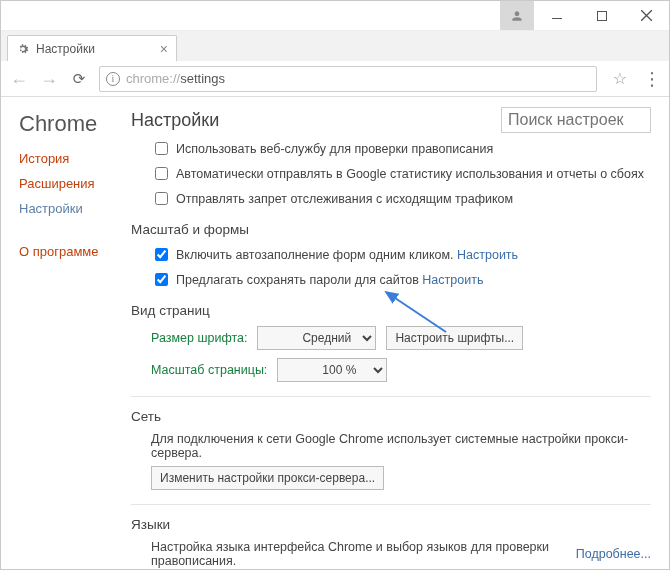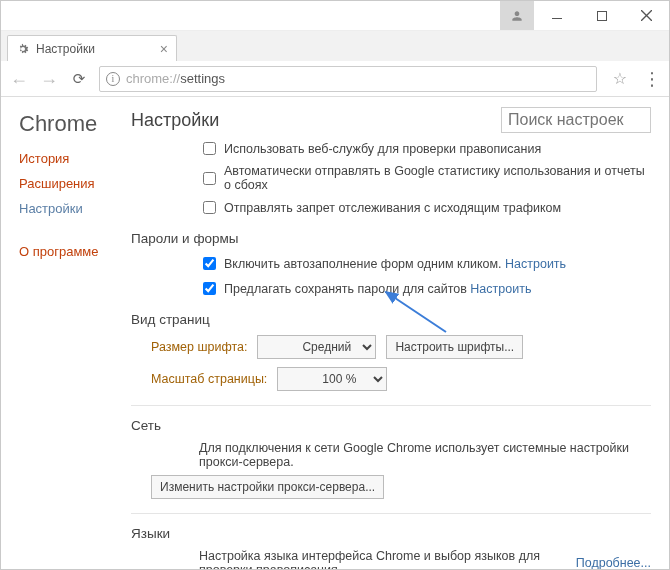--- a/index.html
+++ b/index.html
@@ -136,25 +136,25 @@
     width: 150px; height:26px;
     border:1px solid #ccc; font-size:16px; padding:0 6px;
     color:#888;
   }
   .section { margin-bottom: 14px; }
   .section-indent { padding-left: 20px; }
   .section h3 {
     font-size: 13.5px; font-weight:400; color:#444;
     margin: 12px 0 8px 0;
   }
-  .row { display:flex; align-items:center; margin-bottom:6px; font-size:12.5px; color:#444;margin-left:48px; }
+  .row { display:flex; align-items:center; margin-bottom:6px; font-size:12.5px; color:#444; }
   .row input[type=checkbox] { margin-right:8px; }
   .link { color:#3b6ea5; cursor:pointer; }
   .form-row { display:flex; align-items:center; gap:10px; margin-bottom:8px; font-size:12.5px; }
-  .form-row label { color:#a16207; }
+  .form-row label { color:#15803d; }
   select, .btn {
     font-size:12px; padding:3px 8px;
     border:1px solid #bbb; background:#f7f7f7;
     color:#444;
     height: 24px;
   }
   select { min-width:110px;padding-left:40px; }
   .btn { cursor:pointer; }
   .divider { border-top:1px solid #e5e5e5; margin: 6px 0 2px 0; }
 
@@ -235,21 +235,21 @@
           <input type="checkbox" style="">
           <span>Автоматически отправлять в Google статистику использования и отчеты о сбоях</span>
         </div>
       <div class="row">
           <input type="checkbox" style="">
           <span>Отправлять запрет отслеживания с исходящим трафиком</span>
         </div>
     </div>
 
     <div class="section">
-      <h3>Пароли и формы</h3>
+      <h3>Масштаб и формы</h3>
       <div class="section-indent">
         <div class="row"><input type="checkbox" checked="" style=""><span>Включить автозаполнение форм одним кликом.</span>&nbsp;<span class="link">Настроить</span></div>
         <div class="row"><input type="checkbox" checked="" style=""><span>Предлагать сохранять пароли для сайтов</span>&nbsp;<span class="link">Настроить</span></div>
       </div>
     </div>
 
     <div class="section">
       <h3>Вид страниц</h3>
       <div class="section-indent">
         <div class="form-row">

